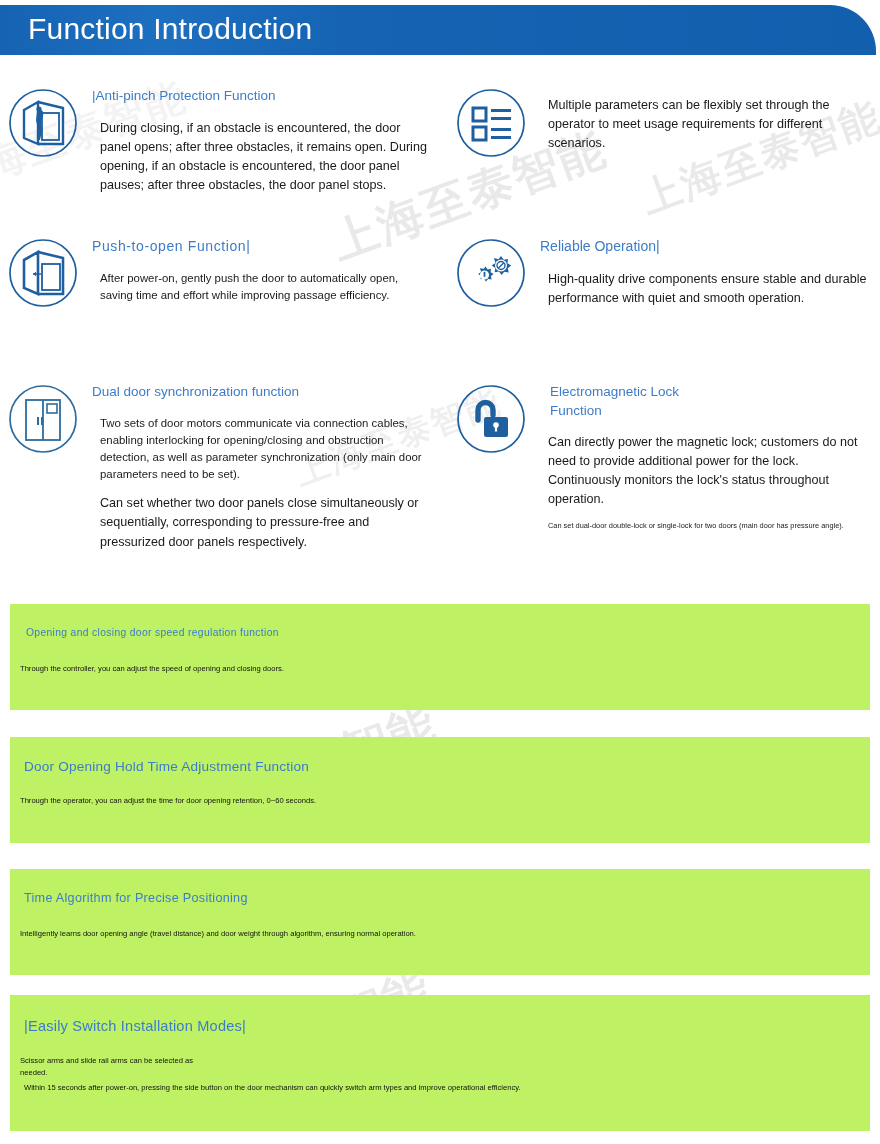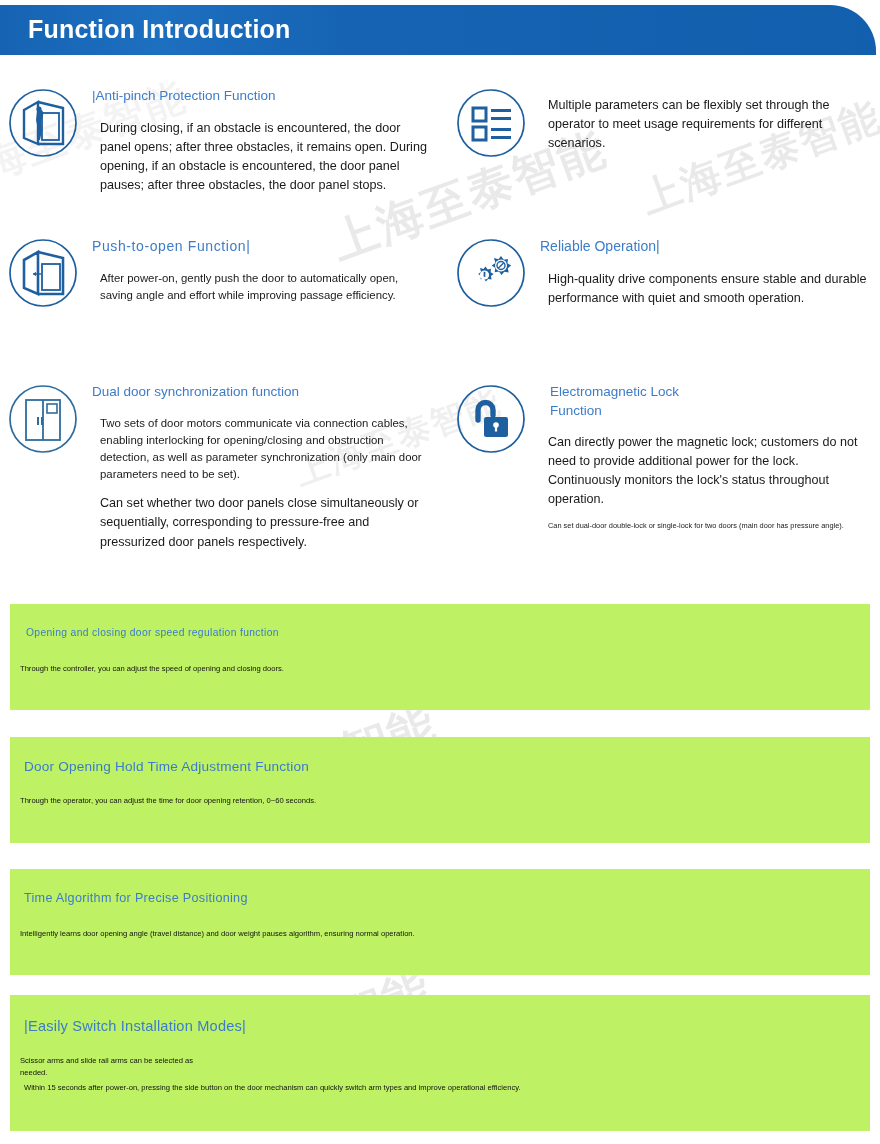--- a/index.html
+++ b/index.html
@@ -24,21 +24,21 @@
 
   
   .header{
     position:absolute;left:0;top:5px;width:876px;height:50px;
     background:linear-gradient(90deg,#1663b3 0%,#1d6fc0 18%,#1663b3 40%,#125fae 100%);
     border-top-right-radius:46px;
     z-index:10;
   }
   .header-title{
     position:absolute;left:28px;top:50%;transform:translateY(-52%);
-    color:#ffffff;font-size:25px;font-weight:700;letter-spacing:.2px;
+    color:#ffffff;font-size:30px;font-weight:400;letter-spacing:.2px;
     font-family:"Liberation Sans","DejaVu Sans",sans-serif;
   }
 
   
   .features{position:absolute;left:0;top:88px;width:880px;z-index:8;}
   .frow{position:relative;width:880px;}
   .fcell{position:absolute;top:0;}
   .fcell.left{left:8px;width:432px;}
   .fcell.right{left:456px;width:424px;}
 
@@ -135,21 +135,21 @@
           <circle cx="35" cy="35" r="33" fill="none" stroke="#1e5fa0" stroke-width="1.7"></circle>
           <path d="M16 22 L30 14 L30 56 L16 50 Z" fill="none" stroke="#1e5fa0" stroke-width="2.6"></path>
           <path d="M30 14 L55 20 L55 56 L30 56" fill="none" stroke="#1e5fa0" stroke-width="2.6"></path>
           <rect x="34" y="26" width="18" height="26" fill="none" stroke="#1e5fa0" stroke-width="1.8"></rect>
           <line x1="33" y1="36" x2="25" y2="36" stroke="#1e5fa0" stroke-width="1.4"></line>
           <path d="M25 36 l3 -2.2 l0 4.4 z" fill="#1e5fa0"></path>
         </svg>
       </div>
       <div class="ftext">
         <p class="ftitle lg gap-title" style="letter-spacing:.6px;">Push-to-open Function|</p>
-        <p class="fbody sm">After power-on, gently push the door to automatically open, saving angle and effort while improving passage efficiency.</p>
+        <p class="fbody sm">After power-on, gently push the door to automatically open, saving time and effort while improving passage efficiency.</p>
       </div>
     </div>
 
     <div class="fcell right">
       <div class="icon-wrap">
         <svg viewBox="0 0 70 70" xmlns="http://www.w3.org/2000/svg">
           <circle cx="35" cy="35" r="33" fill="none" stroke="#1e5fa0" stroke-width="1.7"></circle>
           <g fill="#1e5fa0">
             <path d="M24 30 l3.5 1 l2-2.6 l2.2 3 l3.3 -.6 l-.4 3.4 l3 1.8 l-2.7 2.1 l.7 3.4 l-3.5 -.6 l-2.2 2.7 l-1.9 -2.9 l-3.5 .6 l.5 -3.4 l-2.8 -2 l2.9 -1.9 z"></path>
             <circle cx="28.5" cy="37" r="4.6" fill="#ffffff"></circle>
@@ -217,21 +217,21 @@
     <div class="panel-body" style="left:10px;top:59px;width:560px;">Through the controller, you can adjust the speed of opening and closing doors.</div>
   </div>
 
   <div class="panel" style="top:133px;height:106px;">
     <div class="panel-title" style="left:14px;top:22px;font-size:13.6px;letter-spacing:.2px;">Door Opening Hold Time Adjustment Function</div>
     <div class="panel-body" style="left:10px;top:58px;width:620px;">Through the operator, you can adjust the time for door opening retention, 0~60 seconds.</div>
   </div>
 
   <div class="panel" style="top:265px;height:106px;">
     <div class="panel-title" style="left:14px;top:22px;font-size:12.6px;letter-spacing:.3px;">Time Algorithm for Precise Positioning</div>
-    <div class="panel-body" style="left:10px;top:59px;width:680px;">Intelligently learns door opening angle (travel distance) and door weight pauses algorithm, ensuring normal operation.</div>
+    <div class="panel-body" style="left:10px;top:59px;width:680px;">Intelligently learns door opening angle (travel distance) and door weight through algorithm, ensuring normal operation.</div>
   </div>
 
   <div class="panel" style="top:391px;height:136px;">
     <div class="panel-title" style="left:14px;top:23px;font-size:14.6px;letter-spacing:.2px;">|Easily Switch Installation Modes|</div>
     <div class="panel-body" style="left:10px;top:60px;width:200px;">Scissor arms and slide rail arms can be selected as needed.</div>
     <div class="panel-body two" style="left:14px;top:87px;width:760px;">Within 15 seconds after power-on, pressing the side button on the door mechanism can quickly switch arm types and improve operational efficiency.</div>
   </div>
 
 </div>
 

